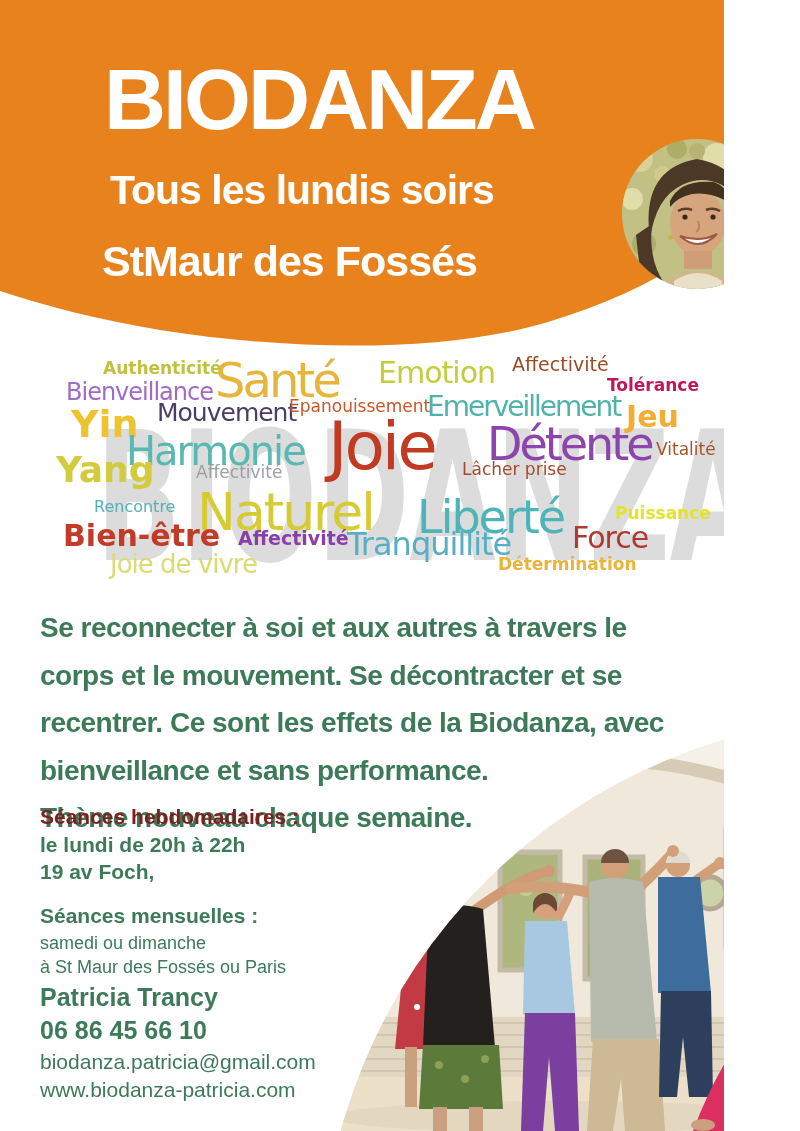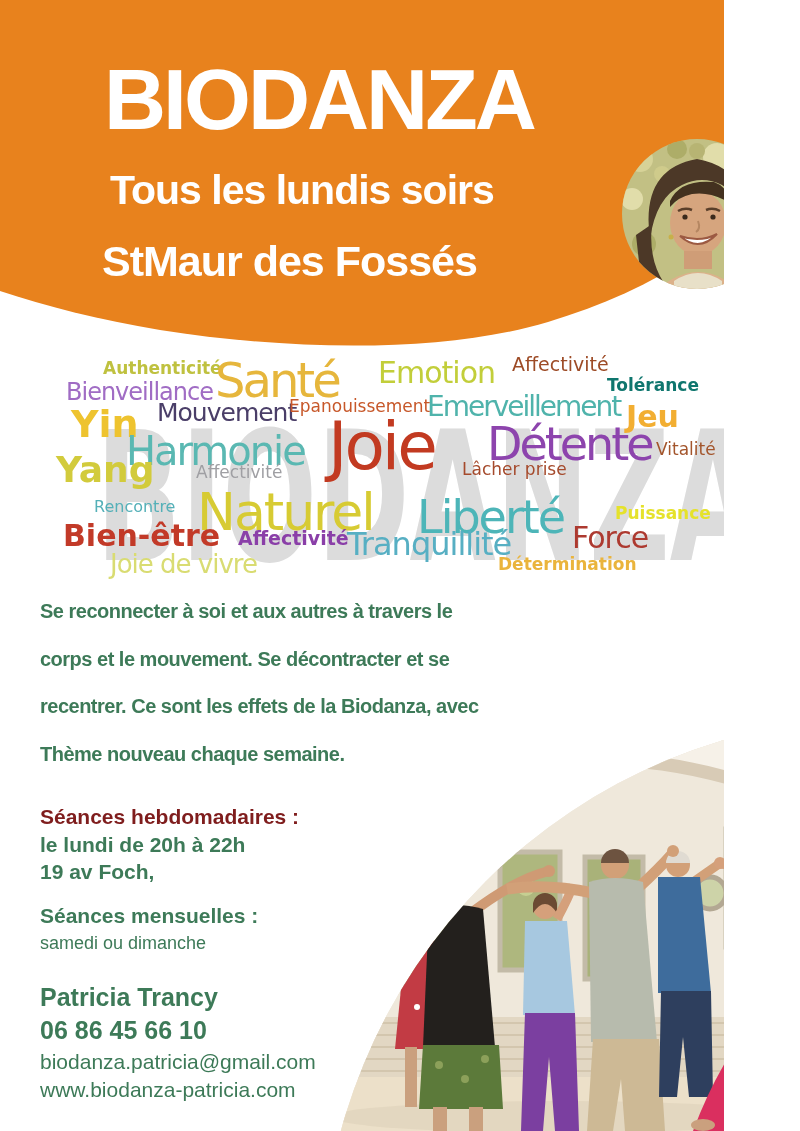--- a/index.html
+++ b/index.html
@@ -13,21 +13,21 @@
           font-size:41px;letter-spacing:-1px;line-height:1;}
   .h-sub2{position:absolute;left:102px;top:240px;z-index:3;color:#fff;font-weight:700;
           font-size:43px;letter-spacing:-1px;line-height:1;}
   .portrait{position:absolute;left:622px;top:139px;width:150px;height:150px;border-radius:50%;
             overflow:hidden;z-index:4;}
   
   .watermark-svg{position:absolute;left:0;top:0;z-index:1;}
   .cloud{position:absolute;left:0;top:0;width:800px;height:1131px;z-index:2;pointer-events:none;}
   .cw{position:absolute;line-height:1;white-space:nowrap;font-family:"DejaVu Sans",sans-serif;}
   
-  .intro{position:absolute;left:40px;top:588px;z-index:5;font-weight:700;font-size:20px;
+  .intro{position:absolute;left:40px;top:604px;z-index:5;font-weight:700;font-size:28px;
          line-height:47.5px;letter-spacing:-0.5px;}
   .info{position:absolute;left:40px;z-index:5;line-height:1;}
   .b21{font-weight:700;font-size:21px;}
   .r18{font-weight:400;font-size:18px;}
   .b25{font-weight:700;font-size:25px;}
   .r21{font-weight:400;font-size:21px;}
   
   .dancers{position:absolute;left:321px;top:717px;width:1124px;height:1124px;border-radius:50%;
            overflow:hidden;z-index:1;background:#efe8db;}
 </style>
@@ -82,21 +82,21 @@
 
   <svg class="watermark-svg" width="800" height="1131" viewBox="0 0 800 1131">
     <text x="96" y="560" font-size="180" font-weight="700" fill="#dcdcdc" font-family="DejaVu Sans, sans-serif" textLength="660" lengthAdjust="spacingAndGlyphs">BIODANZA</text>
   </svg>
 
   <div class="cloud">
       <span class="cw" style="left: 103px; top: 360px; font-size: 17px; color: rgb(191, 193, 63); font-weight: 700;">Authenticité</span>
       <span class="cw" style="left: 215px; top: 356px; font-size: 48px; color: rgb(230, 182, 60); font-weight: 400; letter-spacing: -3px;">Santé</span>
       <span class="cw" style="left: 378px; top: 358px; font-size: 30px; color: rgb(194, 206, 58); font-weight: 400; letter-spacing: -1px;">Emotion</span>
       <span class="cw" style="left: 512px; top: 355px; font-size: 19px; color: rgb(157, 75, 38); font-weight: 400;">Affectivité</span>
-      <span class="cw" style="left: 607px; top: 377px; font-size: 17px; color: #0f766e; font-weight: 700;">Tolérance</span>
+      <span class="cw" style="left: 607px; top: 377px; font-size: 17px; color: #be185d; font-weight: 700;">Tolérance</span>
       <span class="cw" style="left: 66px; top: 380px; font-size: 24px; color: rgb(160, 108, 196); font-weight: 400; letter-spacing: -1px;">Bienveillance</span>
       <span class="cw" style="left: 157px; top: 400px; font-size: 25px; color: rgb(74, 62, 104); font-weight: 400; letter-spacing: -1px;">Mouvement</span>
       <span class="cw" style="left: 289px; top: 398px; font-size: 17px; color: rgb(199, 88, 42); font-weight: 400;">Epanouissement</span>
       <span class="cw" style="left: 427px; top: 393px; font-size: 28px; color: rgb(79, 179, 171); font-weight: 400; letter-spacing: -2px;">Emerveillement</span>
       <span class="cw" style="left: 626px; top: 402px; font-size: 30px; color: rgb(242, 174, 50); font-weight: 700;">Jeu</span>
       <span class="cw" style="left: 71px; top: 405px; font-size: 38px; color: rgb(238, 195, 47); font-weight: 700;">Yin</span>
       <span class="cw" style="left: 126px; top: 431px; font-size: 40px; color: rgb(90, 184, 178); font-weight: 400; letter-spacing: -2px;">Harmonie</span>
       <span class="cw" style="left: 284px; top: 414px; font-size: 66px; color: rgb(194, 58, 33); font-weight: 400; letter-spacing: -3px; margin-left: 44px;">Joie</span>
       <span class="cw" style="left: 487px; top: 421px; font-size: 46px; color: rgb(141, 68, 173); font-weight: 400; letter-spacing: -3px;">Détente</span>
       <span class="cw" style="left: 656px; top: 441px; font-size: 17px; color: rgb(163, 85, 44); font-weight: 400;">Vitalité</span>
@@ -112,28 +112,30 @@
       <span class="cw" style="left: 110px; top: 551px; font-size: 26px; color: rgb(217, 220, 114); font-weight: 400; letter-spacing: -1px;">Joie de vivre</span>
       <span class="cw" style="left: 615px; top: 505px; font-size: 17px; color: rgb(229, 226, 43); font-weight: 700;">Puissance</span>
       <span class="cw" style="left: 572px; top: 523px; font-size: 30px; color: rgb(173, 58, 48); font-weight: 400; letter-spacing: -1px;">Force</span>
       <span class="cw" style="left: 498px; top: 556px; font-size: 17px; color: rgb(234, 180, 60); font-weight: 700;">Détermination</span>
     </div>
 
   <div class="intro" style="color: rgb(61, 122, 88);">
     <div>Se reconnecter à soi et aux autres à travers le</div>
     <div>corps et le mouvement. Se décontracter et se</div>
     <div>recentrer. Ce sont les effets de la Biodanza, avec</div>
+    <div>bienveillance et sans performance.</div>
     <div>Thème nouveau chaque semaine.</div>
   </div>
 
   <div class="info b21" style="top: 806px; color: #7f1d1d;">Séances hebdomadaires :</div>
   <div class="info b21" style="top: 834px; color: rgb(61, 122, 88);">le lundi  de 20h à 22h</div>
   <div class="info b21" style="top: 861px; color: rgb(61, 122, 88);">19 av Foch,</div>
   <div class="info b21" style="top: 905px; color: rgb(61, 122, 88);">Séances mensuelles :</div>
   <div class="info r18" style="top: 934px; color: rgb(61, 122, 88);">samedi ou dimanche</div>
+  <div class="info r18" style="top: 958px; color: rgb(61, 122, 88);">à St Maur des Fossés ou Paris</div>
 
   <div class="info b25" style="top: 985px; color: rgb(61, 122, 88);">Patricia Trancy</div>
   <div class="info b25" style="top: 1018px; color: rgb(61, 122, 88);">06 86 45 66 10</div>
   <div class="info r21" style="top: 1051px; color: rgb(61, 122, 88); text-align: right;">biodanza.patricia@gmail.com</div>
   <div class="info r21" style="top: 1079px; color: rgb(61, 122, 88);">www.biodanza-patricia.com</div>
 
   <div class="dancers">
     <svg width="480" height="414" viewBox="0 0 480 414">
       <rect width="480" height="414" fill="#efe8db"></rect>
       <path d="M0 0 H480 V95 Q240 -35 0 140 Z" fill="#f6f1e8"></path>

